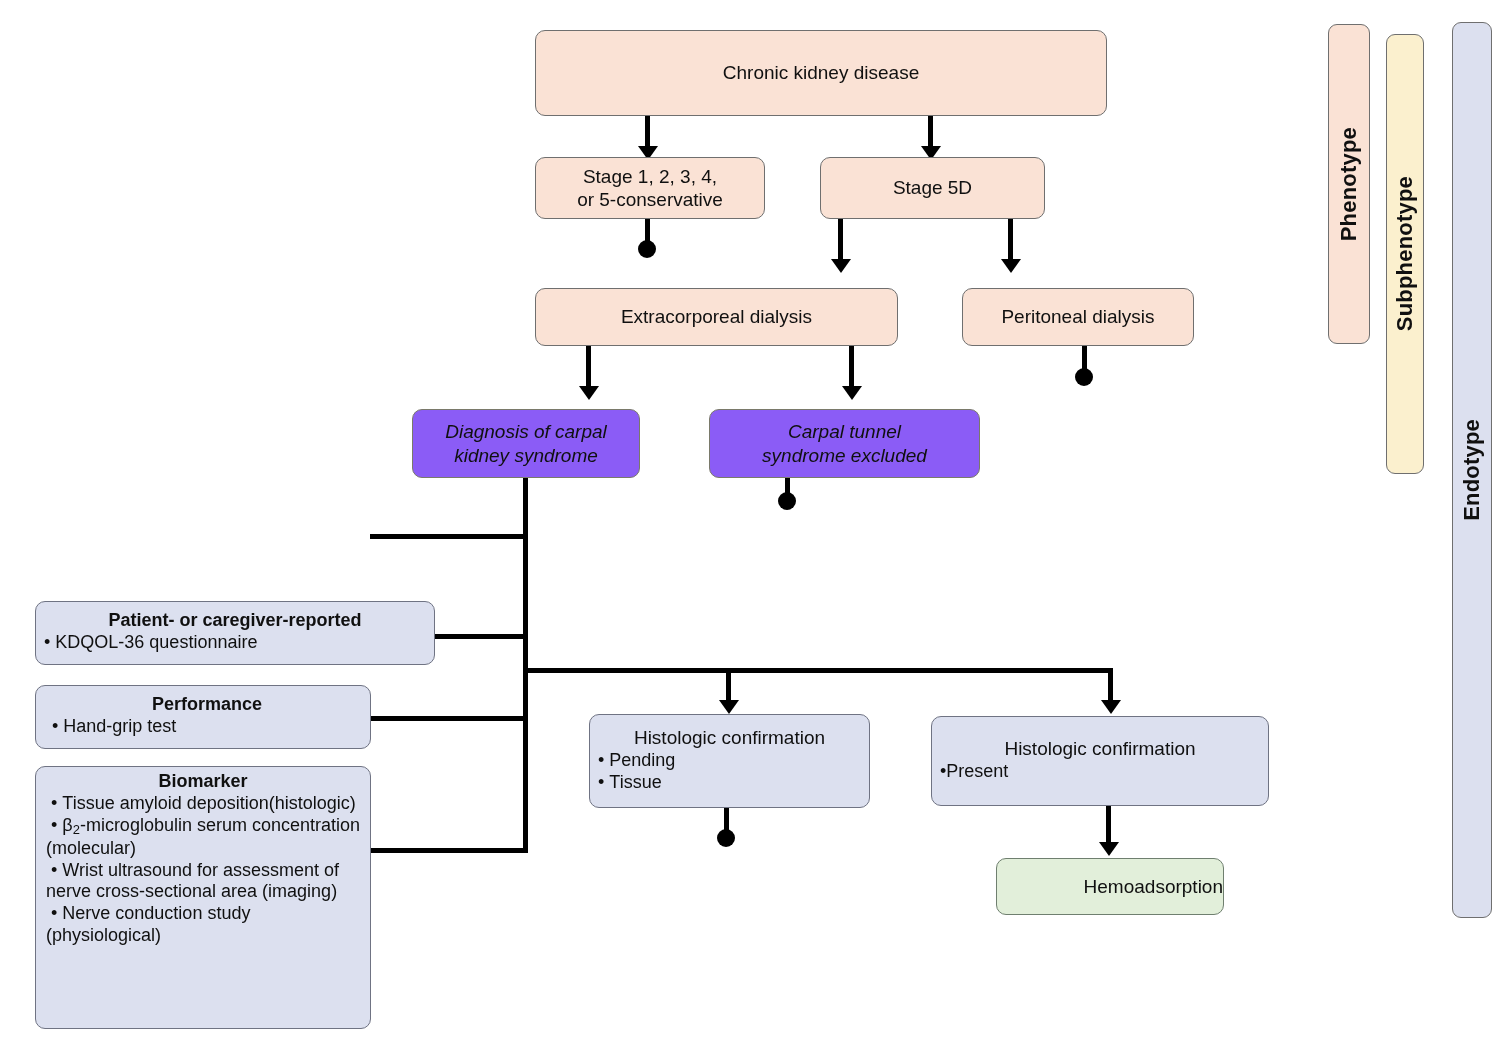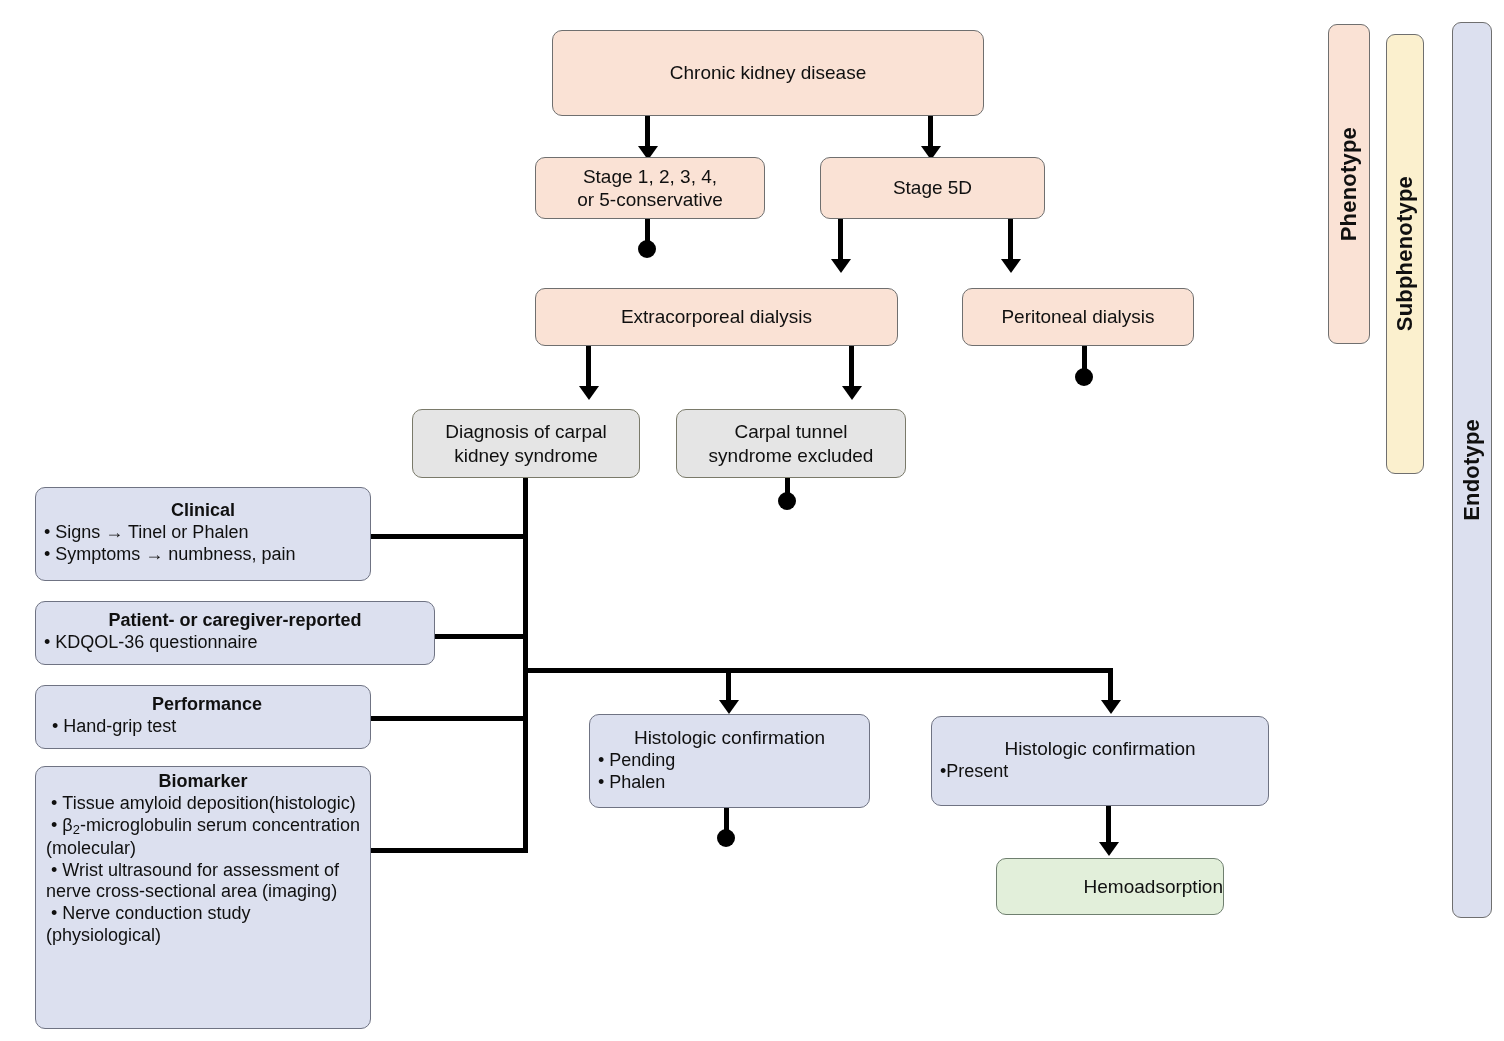--- a/index.html
+++ b/index.html
@@ -13,21 +13,21 @@
     border-radius:10px;
     display:flex;
     flex-direction:column;
     justify-content:center;
     color:#101010;
     font-size:19px;
     line-height:1.22;
     text-align:center;
   }
   .node.peach{background:#fae2d5;}
-  .node.yellow{background:#e5e5e5;border-color:#7a7a6a;}
+  .node.yellow{background:#8b5cf6;border-color:#7a7a6a;font-style:italic;}
   .node.blue{background:#dce0ef;border-color:#6f7383;}
   .node.green{background:#e2efda;border-color:#6f7f6f;}
 
   .node .title{display:block;}
   .node.hdr .title{font-weight:bold;font-size:18px;}
   .node .blist{
     text-align:left;
     font-size:18px;
     margin:0;
     padding:0;
@@ -122,21 +122,21 @@
   <div class="arrow" style="left:719px;top:700px;"></div>
   <div class="vline" style="left:1108px;top:668px;height:42px;"></div>
   <div class="arrow" style="left:1101px;top:700px;"></div>
 
   <div class="vline" style="left:724px;top:808px;height:30px;"></div>
   <div class="dot" style="left:717px;top:829px;"></div>
 
   <div class="vline" style="left:1106px;top:806px;height:42px;"></div>
   <div class="arrow" style="left:1099px;top:842px;"></div>
 
-  <div class="node peach" style="left:535px;top:30px;width:432px;height:86px;margin-left:17px;">
+  <div class="node peach" style="left:535px;top:30px;width:572px;height:86px;">
     <span class="title">Chronic kidney disease</span>
   </div>
 
   <div class="node peach" style="left:535px;top:157px;width:230px;height:62px;">
     <span class="title">Stage 1, 2, 3, 4,</span>
     <span class="title">or 5-conservative</span>
   </div>
 
   <div class="node peach" style="left:820px;top:157px;width:225px;height:62px;">
     <span class="title">Stage 5D</span>
@@ -148,32 +148,25 @@
 
   <div class="node peach" style="left:962px;top:288px;width:232px;height:58px;">
     <span class="title">Peritoneal dialysis</span>
   </div>
 
   <div class="node yellow" style="left:412px;top:409px;width:228px;height:69px;">
     <span class="title">Diagnosis of carpal</span>
     <span class="title">kidney syndrome</span>
   </div>
 
-  <div class="node yellow" style="left:676px;top:409px;width:230px;height:69px;text-align:center;">
+  <div class="node yellow" style="left:709px;top:409px;width:271px;height:69px;text-align:center;">
     <span class="title">Carpal tunnel</span>
     <span class="title">syndrome excluded</span>
   </div>
 
-  <div class="node blue hdr" style="left:35px;top:487px;width:336px;height:94px;padding:4px 8px 6px 8px;">
-    <span class="title">Clinical</span>
-    <ul class="blist">
-      <li><span class="bul">•&nbsp;</span><span>Signs → Tinel or Phalen</span></li>
-      <li><span class="bul">•&nbsp;</span><span>Symptoms → numbness, pain</span></li>
-    </ul>
-  </div>
 
   <div class="node blue hdr" style="left:35px;top:601px;width:400px;height:64px;padding:3px 8px 5px 8px;">
     <span class="title">Patient- or caregiver-reported</span>
     <ul class="blist">
       <li><span class="bul">•&nbsp;</span><span>KDQOL-36 questionnaire</span></li>
     </ul>
   </div>
 
   <div class="node blue hdr" style="left:35px;top:685px;width:336px;height:64px;padding:3px 8px 5px 16px;">
     <span class="title">Performance</span>
@@ -189,21 +182,21 @@
       <li class="wrap"><span class="bul">&nbsp;•&nbsp;</span><span>β<sub>2</sub>-microglobulin serum concentration (molecular)</span></li>
       <li class="wrap"><span class="bul">&nbsp;•&nbsp;</span><span>Wrist ultrasound for assessment of nerve cross-sectional area (imaging)</span></li>
       <li class="wrap"><span class="bul">&nbsp;•&nbsp;</span><span>Nerve conduction study (physiological)</span></li>
     </ul>
   </div>
 
   <div class="node blue" style="left:589px;top:714px;width:281px;height:94px;padding:4px 8px 6px 8px;">
     <span class="title">Histologic confirmation</span>
     <ul class="blist">
       <li><span class="bul">•&nbsp;</span><span>Pending</span></li>
-      <li><span class="bul">•&nbsp;</span><span>Phalen</span></li>
+      <li><span class="bul">•&nbsp;</span><span>Tissue</span></li>
     </ul>
   </div>
 
   <div class="node blue" style="left:931px;top:716px;width:338px;height:90px;padding:4px 8px 6px 8px;">
     <span class="title">Histologic confirmation</span>
     <ul class="blist">
       <li><span class="bul">•</span><span>Present</span></li>
     </ul>
   </div>
 

